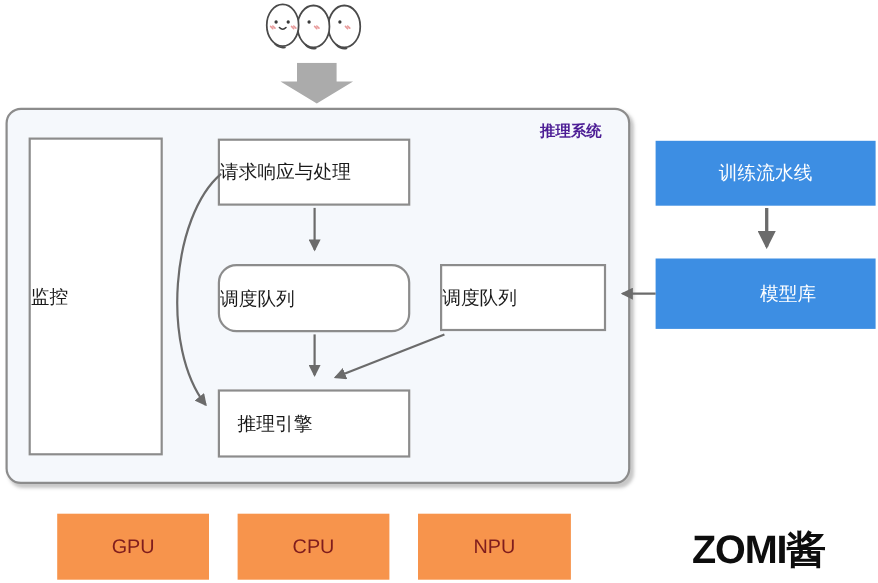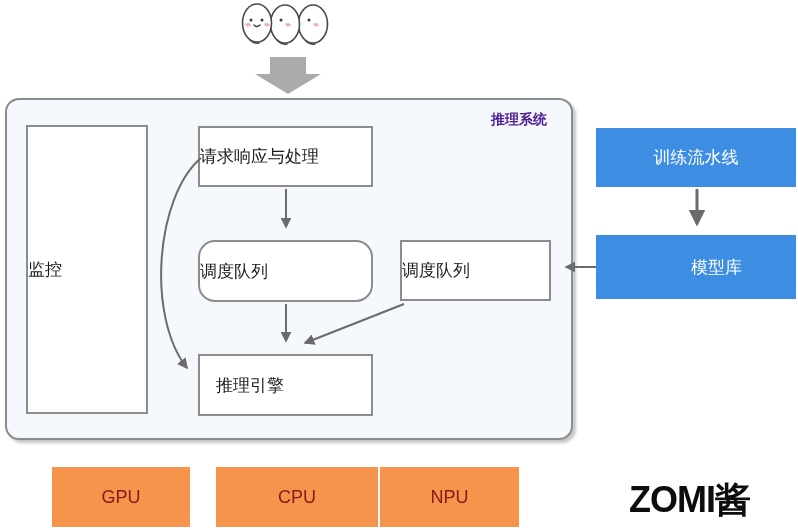--- a/index.html
+++ b/index.html
@@ -40,21 +40,21 @@
   .b-training{top:128px;height:59px;align-items:center;}
   .b-repo{top:235px;height:64px;padding-left:41px;}
   
   .hw-box{
     position:absolute;top:467px;height:60px;
     background:var(--orange,#F7944C);color:#7f1d1d;
     display:flex;align-items:center;justify-content:center;
     font-size:18px;box-sizing:border-box;
   }
   .hw-gpu{left:52px;width:138px;}
-  .hw-cpu{left:216px;width:162px;justify-content:center;}
+  .hw-cpu{left:216px;width:138px;justify-content:center;}
   .hw-npu{left:380px;width:139px;}
   
   .logo{
     left:629px;top:477px;width:165px;height:46px;
     font-size:36px;font-weight:900;color:#0d0d0d;
     letter-spacing:-1px;display:flex;align-items:center;
     white-space:nowrap;
   }
   .arrows{left:0;top:0;pointer-events:none;}
   .mascot{left:240px;top:1px;}

